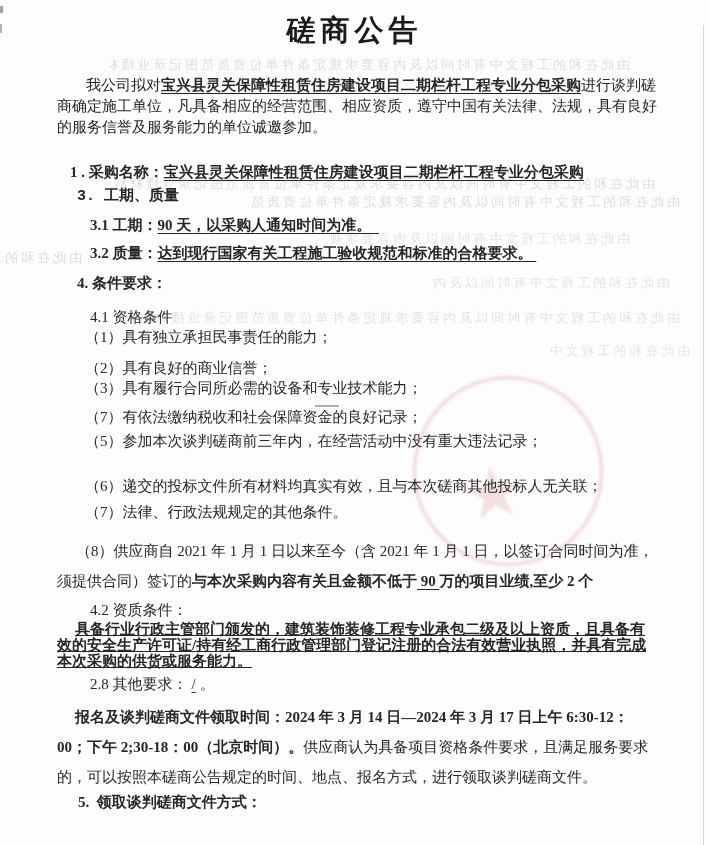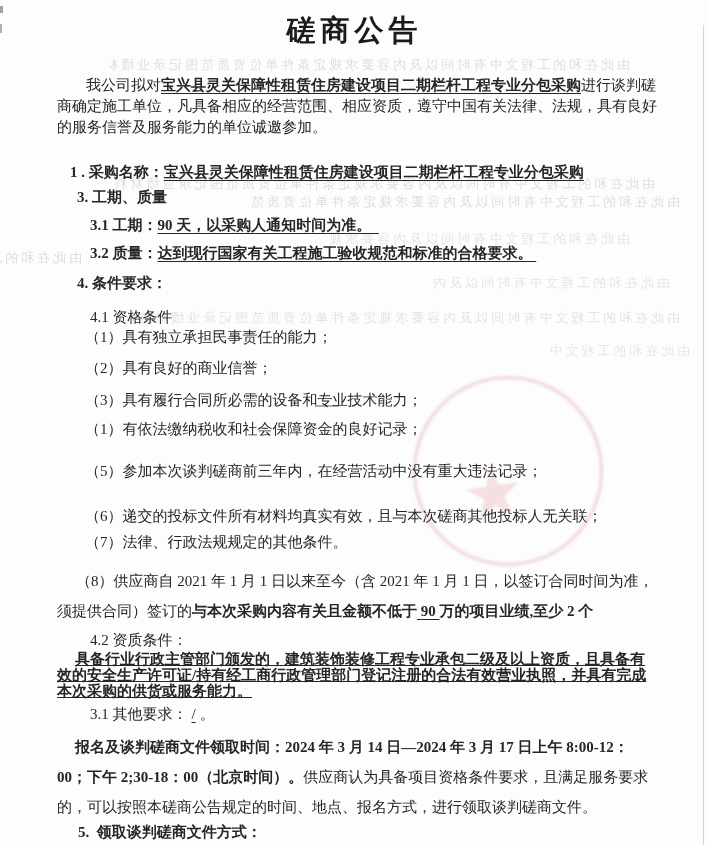--- a/index.html
+++ b/index.html
@@ -13,28 +13,28 @@
   .b { font-weight:bold; }
   .u { text-decoration:underline; text-underline-offset:3px; text-decoration-thickness:1px; }
 
   .title { margin:12px 0 0 0; text-align:center; font-size:29px; font-weight:bold;
            letter-spacing:5px; line-height:36px; color:#1b1b1b; }
 
   .p-intro { margin:27px 52px 0 57px; text-indent:29px; line-height:21px; }
 
   .item1 { margin:24px 40px 0 70px; line-height:20px; font-weight:bold; }
   .item2 { margin:0 40px 0 70px;  line-height:20px; font-weight:bold; }
-  .sec3  { margin:5px 0 0 77px;   line-height:20px; font-weight:bold; }
+  .sec3  { margin:5px 0 0 77px;   line-height:20px; font-weight:bold;font-family:Liberation Mono, monospace; }
   .i31   { margin:8px 0 0 90px;   line-height:20px; font-weight:bold; }
   .i32   { margin:8px 0 0 90px;   line-height:20px; font-weight:bold; }
   .sec4  { margin:10px 0 0 77px;  line-height:20px; font-weight:bold; }
   .s41   { margin:14px 0 0 90px;  line-height:20px; }
   .q     { margin:0 52px 0 85px;  line-height:20px; }
-  .q1 { }  .q2 { margin-top:11px; } .q3 { margin-top:12px; }
-  .q4 { margin-top:9px; }  .q5 { margin-top:22px; } .q6 { margin-top:25px; }
+  .q1 { }  .q2 { margin-top:11px; } .q3 { }
+  .q4 { margin-top:9px; }  .q5 { margin-top:4px; } .q6 { margin-top:25px; }
   .q7 { margin-top:6px; }
   .q8    { margin:14px 52px 0 57px; text-indent:19px; line-height:30px; }
   .s42h  { margin:5px 0 0 90px;   line-height:18px; }
   .s42b  { margin:2px 60px 0 57px; text-indent:18px; line-height:16px; font-weight:bold;text-decoration:underline; }
   .s43   { margin:6px 0 0 90px;   line-height:18px; }
   .s43 .u { padding:0 4px; }
   .reg   { margin:9px 52px 0 57px; text-indent:18px; line-height:30px; }
   .sec5  { margin:1px 0 0 78px;   line-height:18px; font-weight:bold; }
 
   
@@ -104,31 +104,31 @@
 
     <div class="i32"><span>3.2 质量：</span><span class="u">达到现行国家有关工程施工验收规范和标准的合格要求。&nbsp;</span></div>
 
     <div class="sec4">4. 条件要求：</div>
 
     <div class="s41">4.1 资格条件</div>
 
     <div class="q q1">（1）具有独立承担民事责任的能力；</div>
     <div class="q q2">（2）具有良好的商业信誉；</div>
     <div class="q q3">（3）具有履行合同所必需的设备和专业技术能力；</div>
-    <div class="q q4">（1）有依法缴纳税收和社会保障资金的良好记录；</div>
+    <div class="q q4">（7）有依法缴纳税收和社会保障资金的良好记录；</div>
     <div class="q q5">（5）参加本次谈判磋商前三年内，在经营活动中没有重大违法记录；</div>
     <div class="q q6">（6）递交的投标文件所有材料均真实有效，且与本次磋商其他投标人无关联；</div>
     <div class="q q7">（7）法律、行政法规规定的其他条件。</div>
 
     <div class="q8"><span>（8）供应商自 2021 年 1 月 1 日以来至今（含 2021 年 1 月 1 日，以签订合同时间为准，须提供合同）签订的</span><span class="b">与本次采购内容有关且金额不低于</span><span class="b u">&nbsp;90&nbsp;</span><span class="b">万的项目业绩,至少 2 个</span></div>
 
     <div class="s42h">4.2 资质条件：</div>
 
     <p class="s42b">具备行业行政主管部门颁发的，建筑装饰装修工程专业承包二级及以上资质，且具备有效的安全生产许可证/持有经工商行政管理部门登记注册的合法有效营业执照，并具有完成本次采购的供货或服务能力。</p>
 
-    <div class="s43"><span>3.1 其他要求：</span><span class="u">/</span><span>。</span></div>
+    <div class="s43"><span>2.8 其他要求：</span><span class="u">/</span><span>。</span></div>
 
-    <p class="reg"><span class="b">报名及谈判磋商文件领取时间：2024 年 3 月 14 日—2024 年 3 月 17 日上午 8:00-12：00；下午 2;30-18：00（北京时间）。</span><span>供应商认为具备项目资格条件要求，且满足服务要求的，可以按照本磋商公告规定的时间、地点、报名方式，进行领取谈判磋商文件。</span></p>
+    <p class="reg"><span class="b">报名及谈判磋商文件领取时间：2024 年 3 月 14 日—2024 年 3 月 17 日上午 6:30-12：00；下午 2;30-18：00（北京时间）。</span><span>供应商认为具备项目资格条件要求，且满足服务要求的，可以按照本磋商公告规定的时间、地点、报名方式，进行领取谈判磋商文件。</span></p>
 
     <div class="sec5">5.&nbsp; 领取谈判磋商文件方式：</div>
 
   </div>
 </div>
 
 </body></html>

